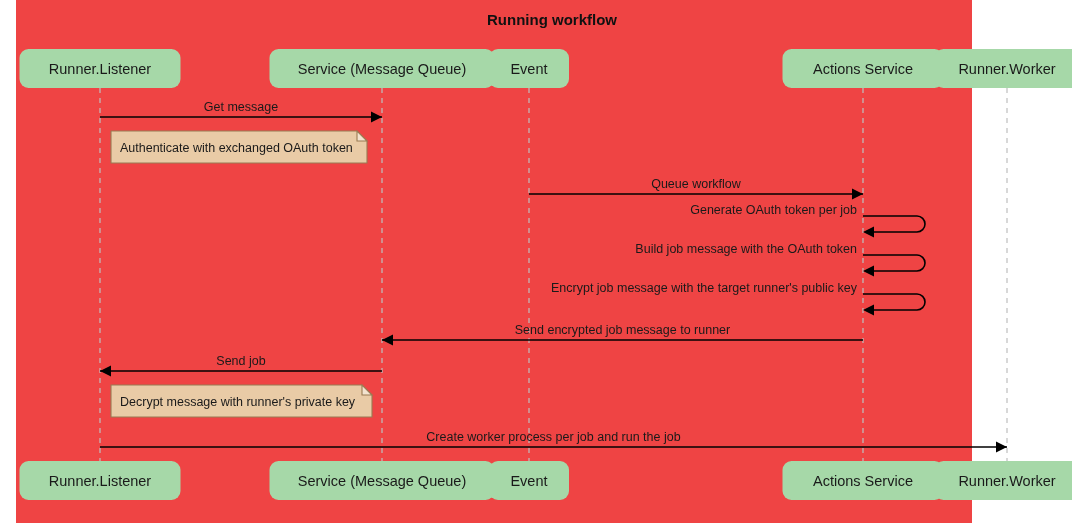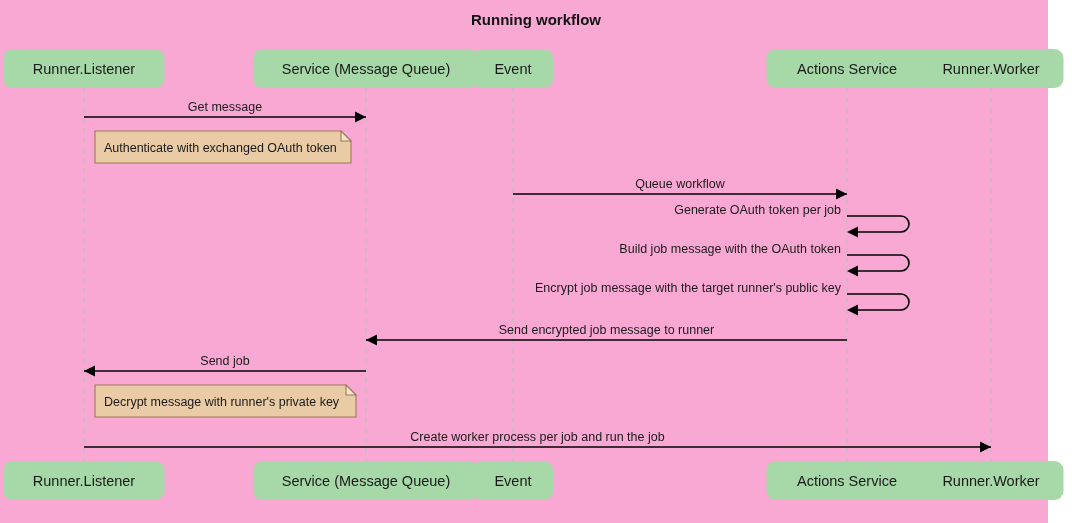--- a/index.html
+++ b/index.html
@@ -8,23 +8,24 @@
     background: #ffffff;
   }
   body {
     width: 1072px;
     height: 523px;
     font-family: "Liberation Sans", sans-serif;
     overflow: hidden;
   }
   #diagram-root {
     position: relative;
-    width: 1048px;
+    width: 956px;
     height: 523px;
-    background: #f9a8d4;
+    background: #ef4444;
+    margin-left: 16px;
   }
   svg#seq {
     position: absolute;
     left: 0;
     top: 0;
     width: 1072px;
     height: 523px;
     display: block;
   }
   .title-text {

